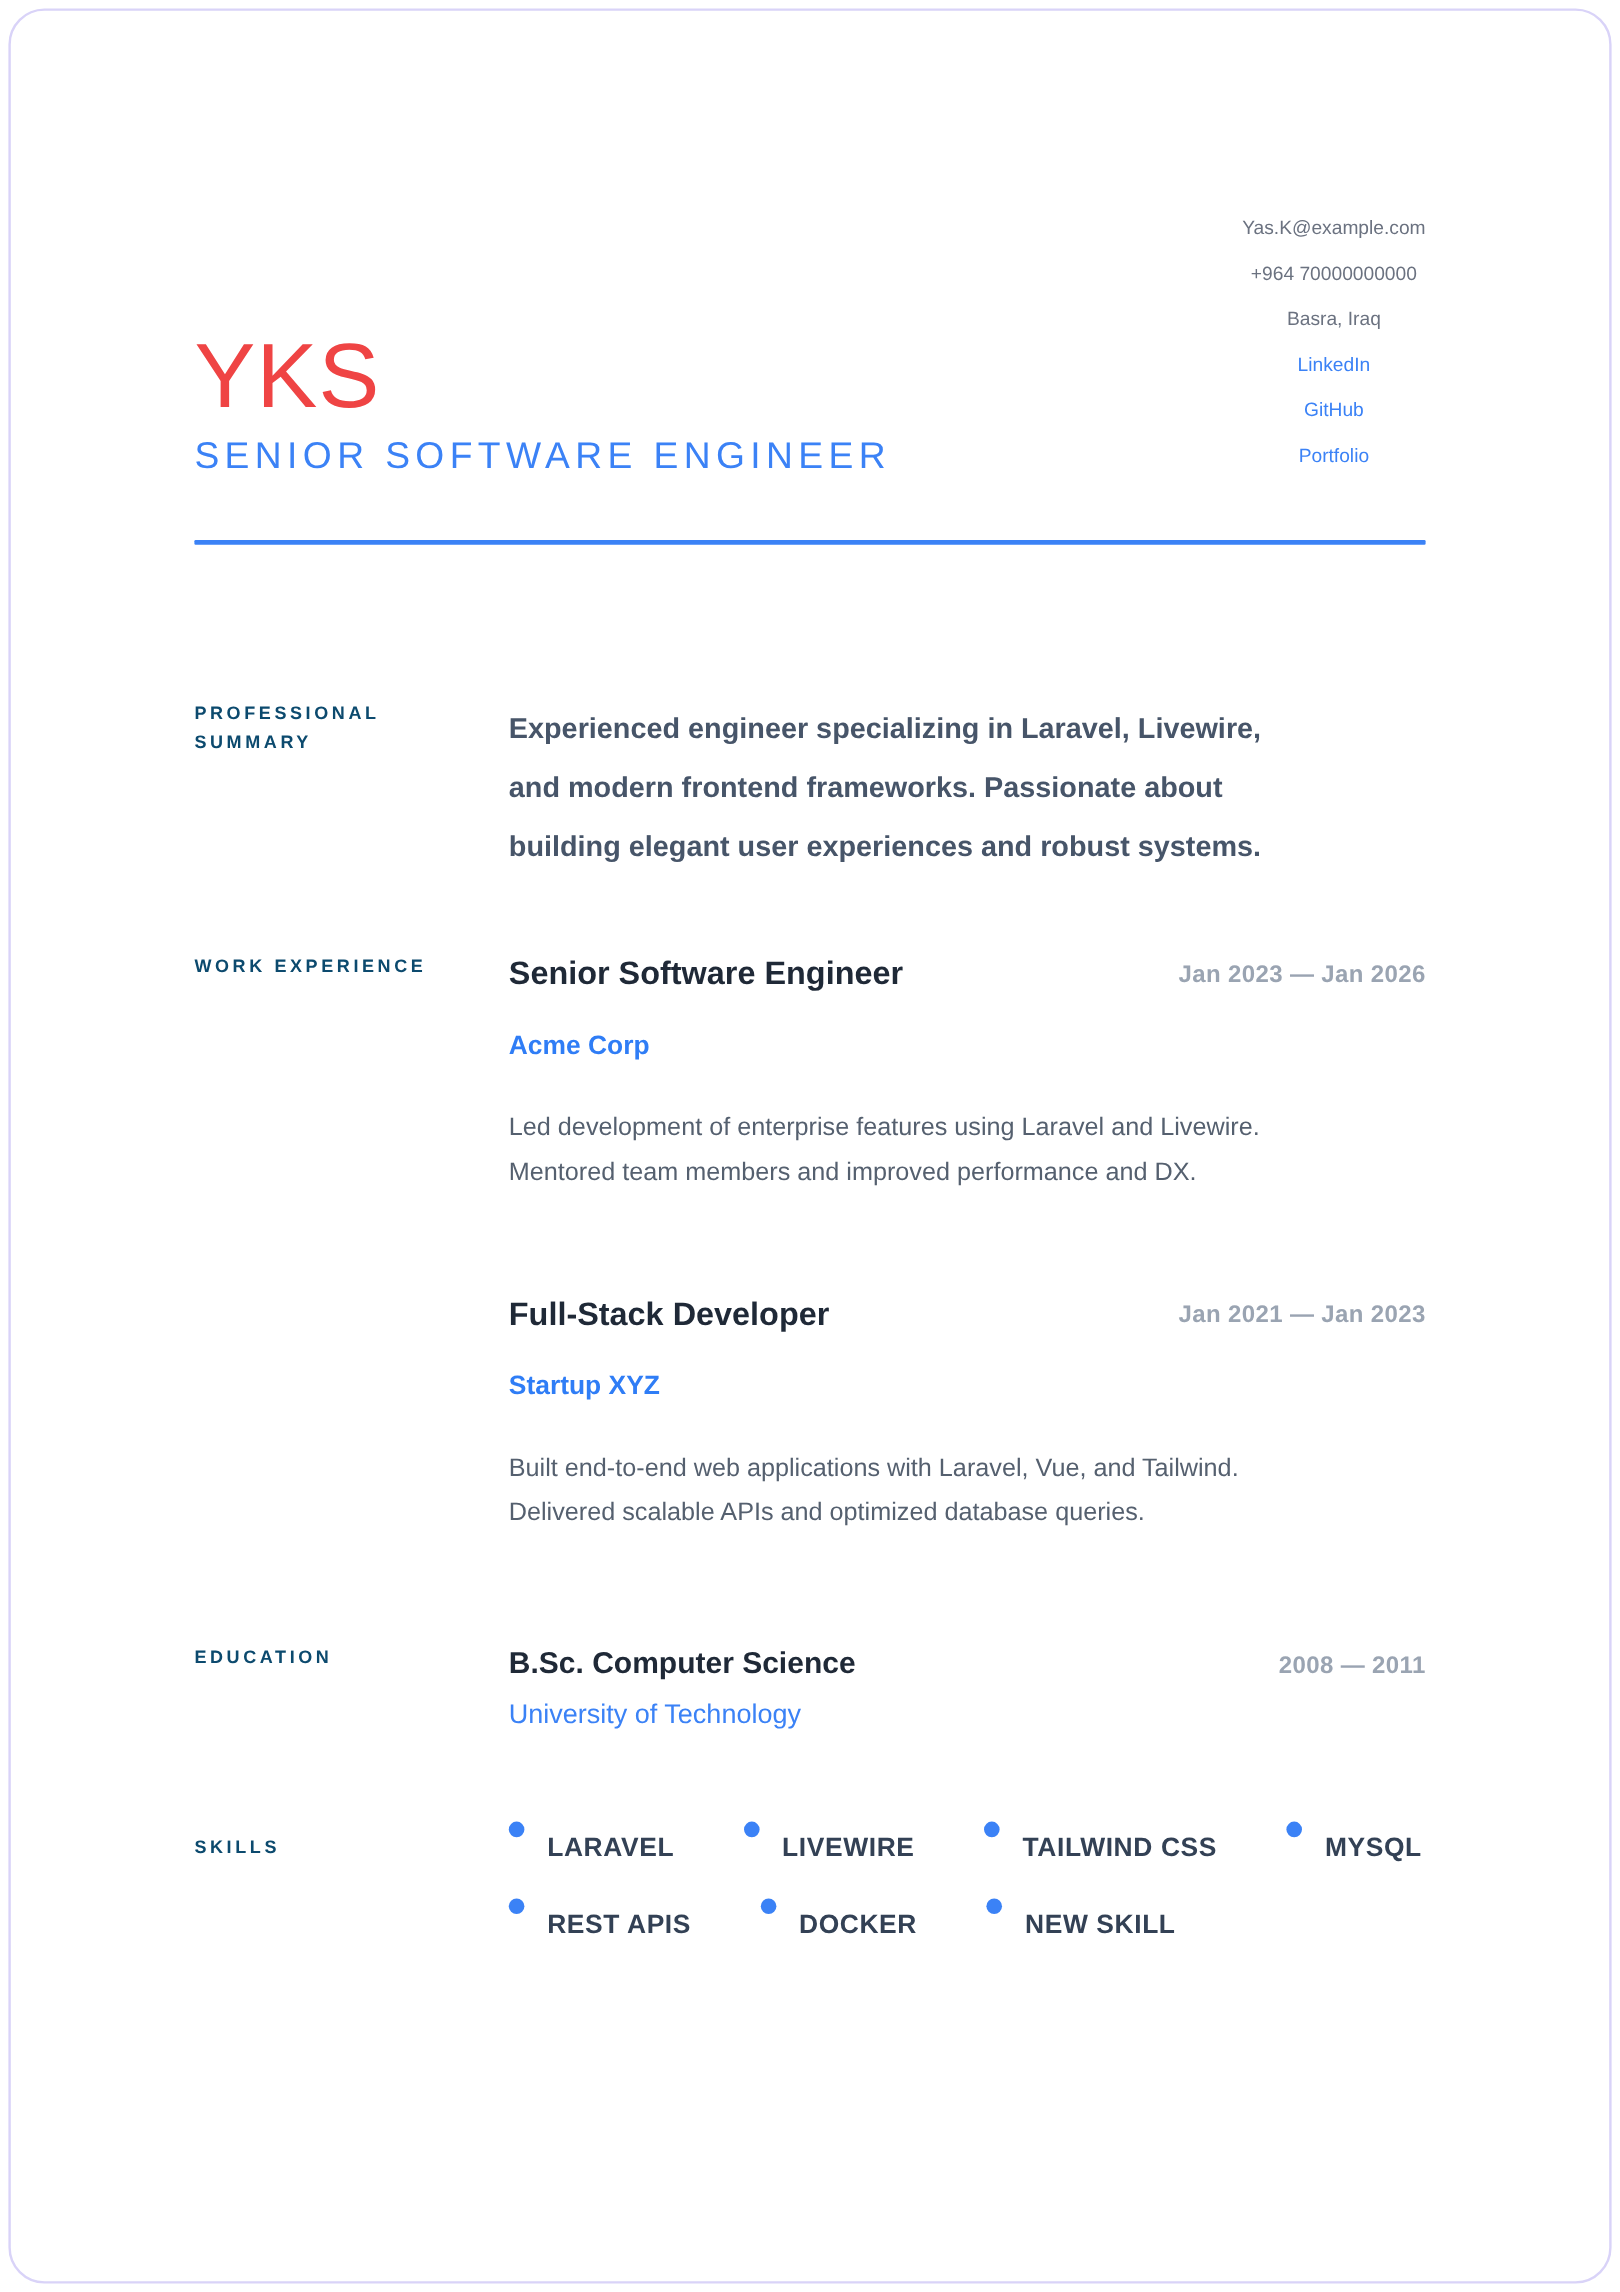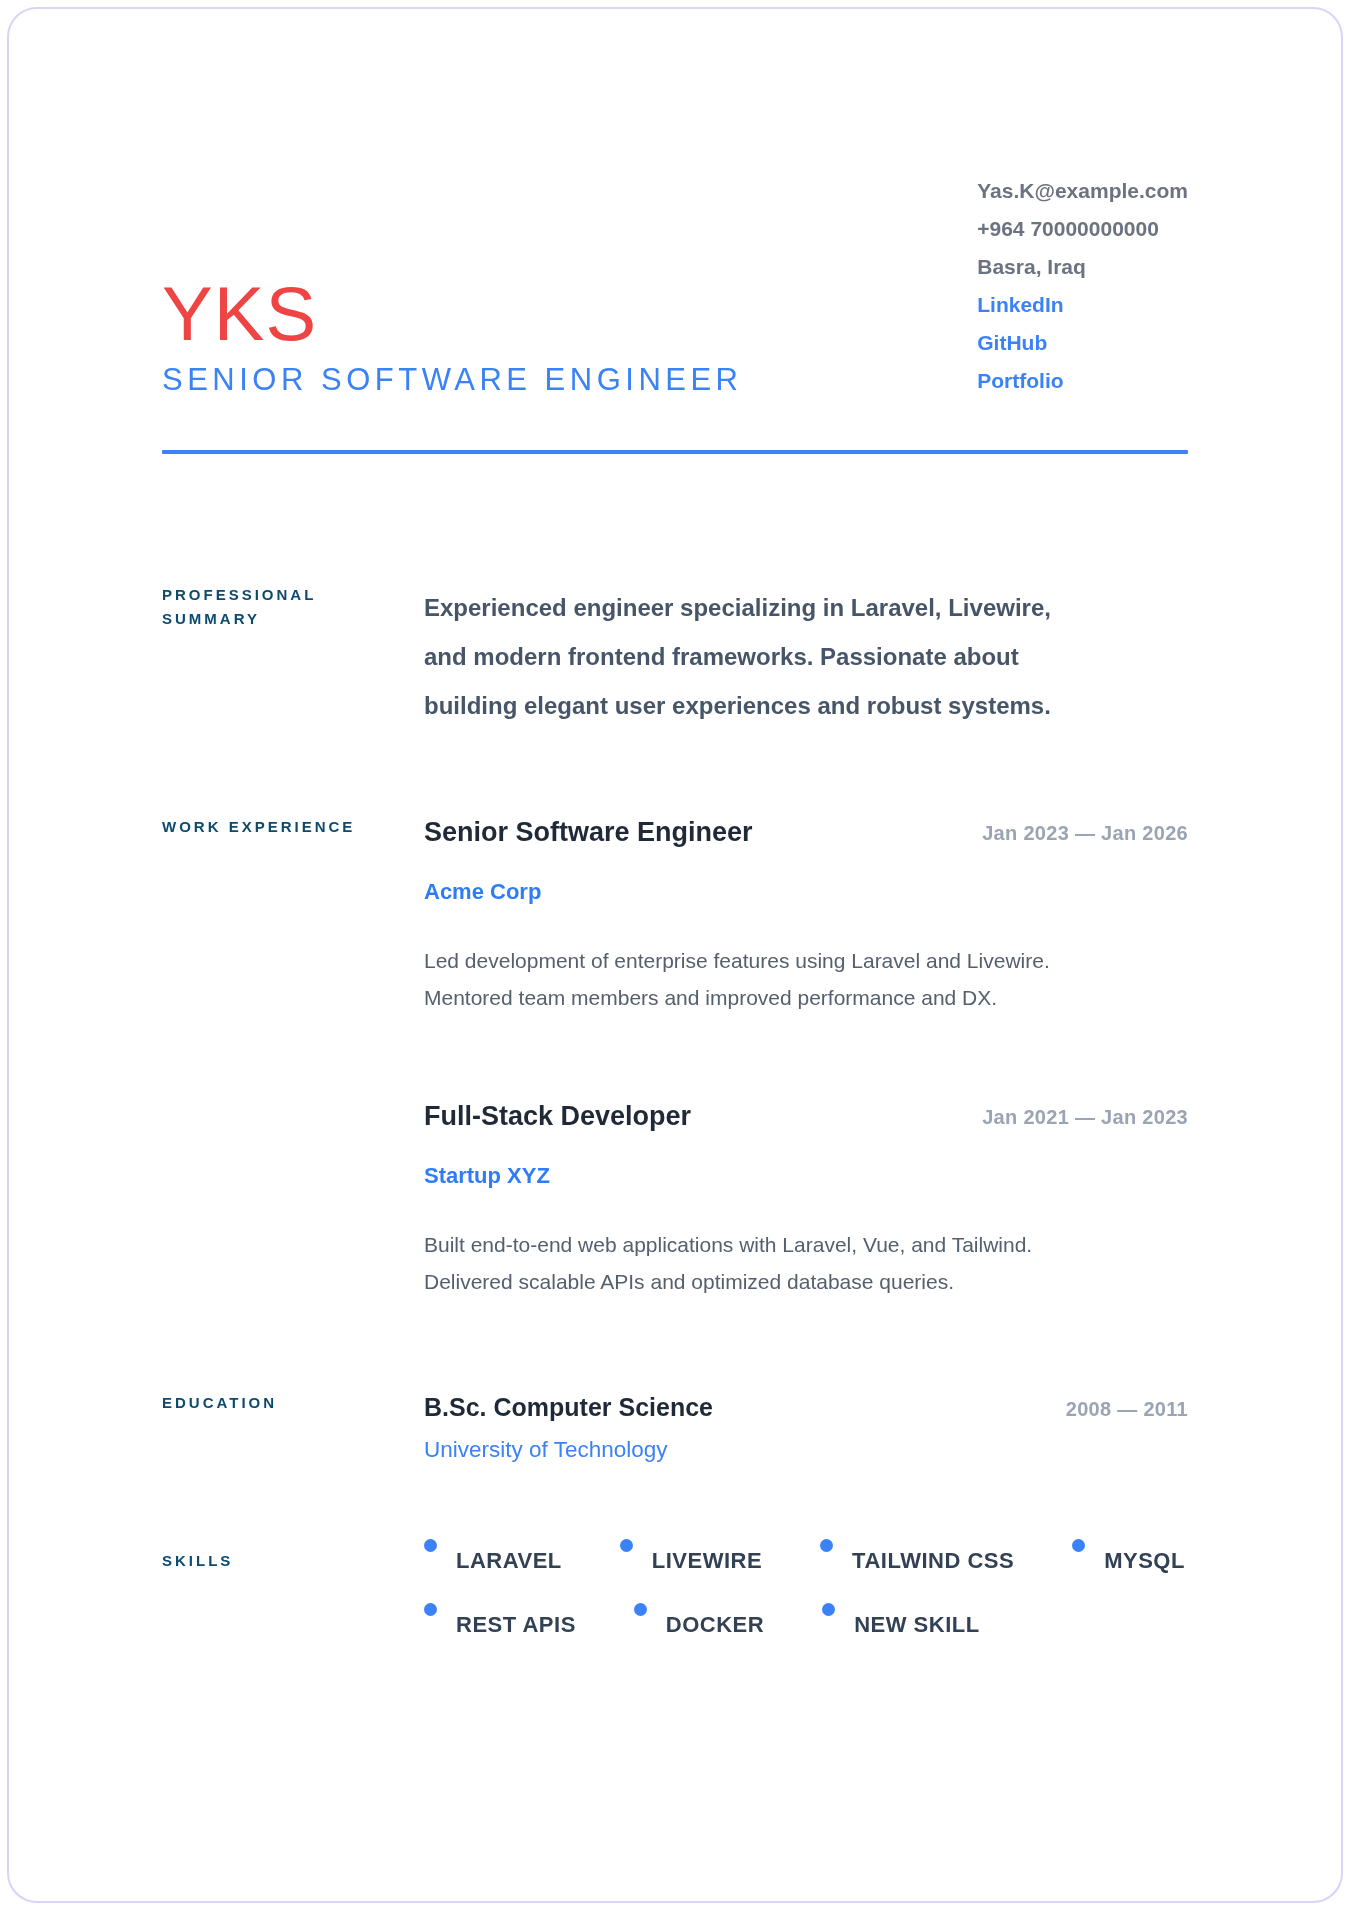--- a/index.html
+++ b/index.html
@@ -26,41 +26,41 @@
   .name {
     font-size:76px; font-weight:300; line-height:76px;
     color:#ef4444; letter-spacing:1px;
   }
   .headline {
     margin-top:8px; font-size:31px; font-weight:400;
     letter-spacing:4.5px; color:#3b82f6; line-height:40px;
     white-space:nowrap;
   }
   .contact {
-    flex:0 0 auto; text-align:left;
-    font-size:21px; line-height:38px; color:#6b7280;font-weight:bold;
+    flex:0 0 auto; text-align:center;
+    font-size:16px; line-height:38px; color:#6b7280;
   }
   .contact a {
     display:block; color:#3b82f6; text-decoration:none; cursor:pointer;
   }
   .rule {
     margin-top:50px; height:4px; background:#3b82f6; border-radius:1px;
   }
 
   
   .section { display:flex; align-items:flex-start; }
   .section-label {
     flex:0 0 225px; margin-right:37px;
     font-size:15px; font-weight:700; color:#0c4a6e;
     letter-spacing:3px; line-height:24px;
   }
   .section-content { flex:1 1 auto; min-width:0; }
 
   .section-summary   { margin-top:129px; }
-  .section-work      { margin-top:85px;  }
+  .section-work      { margin-top:64px;  }
   .section-education { margin-top:91px;  }
   .section-skills    { margin-top:84px;  }
 
   .summary-text {
     font-size:24px; line-height:49px; color:#475569;
     white-space:pre-line;
     font-weight:bold;
   }
 
   

